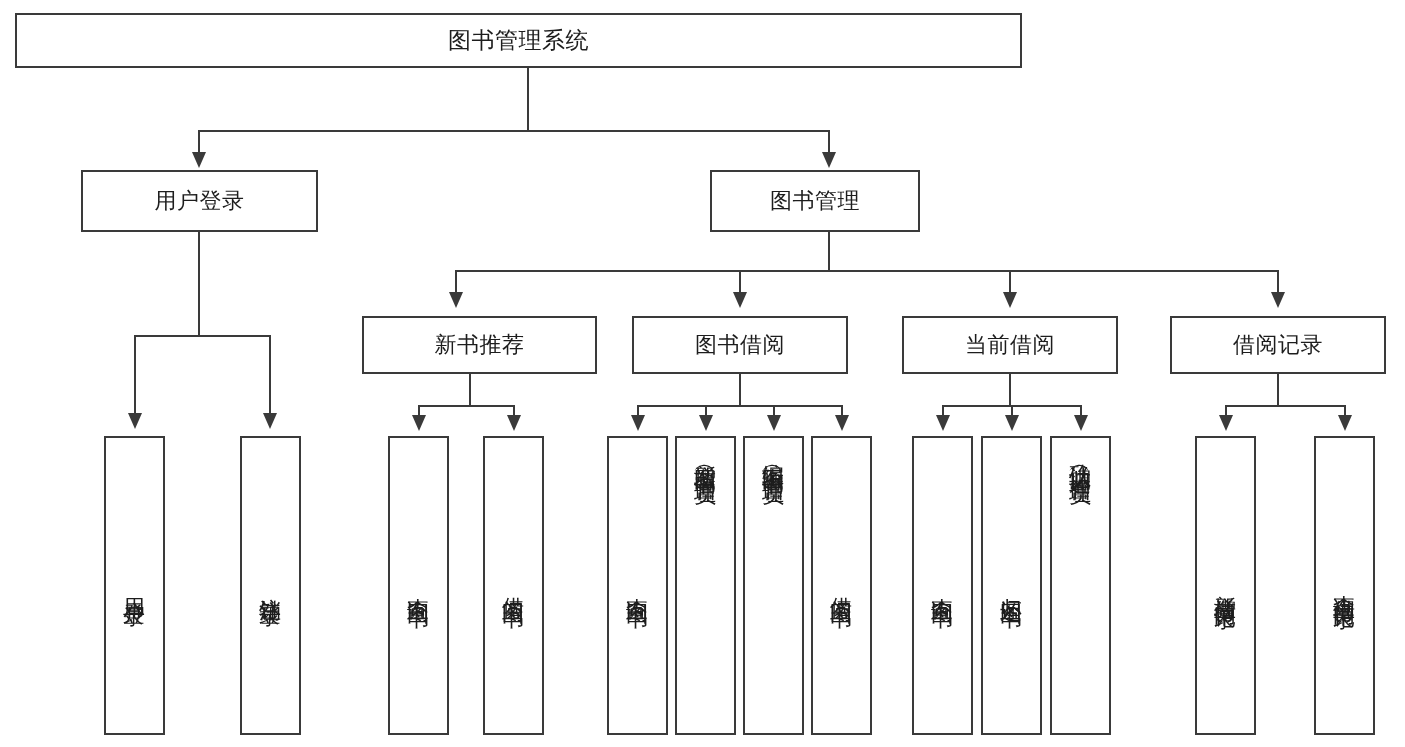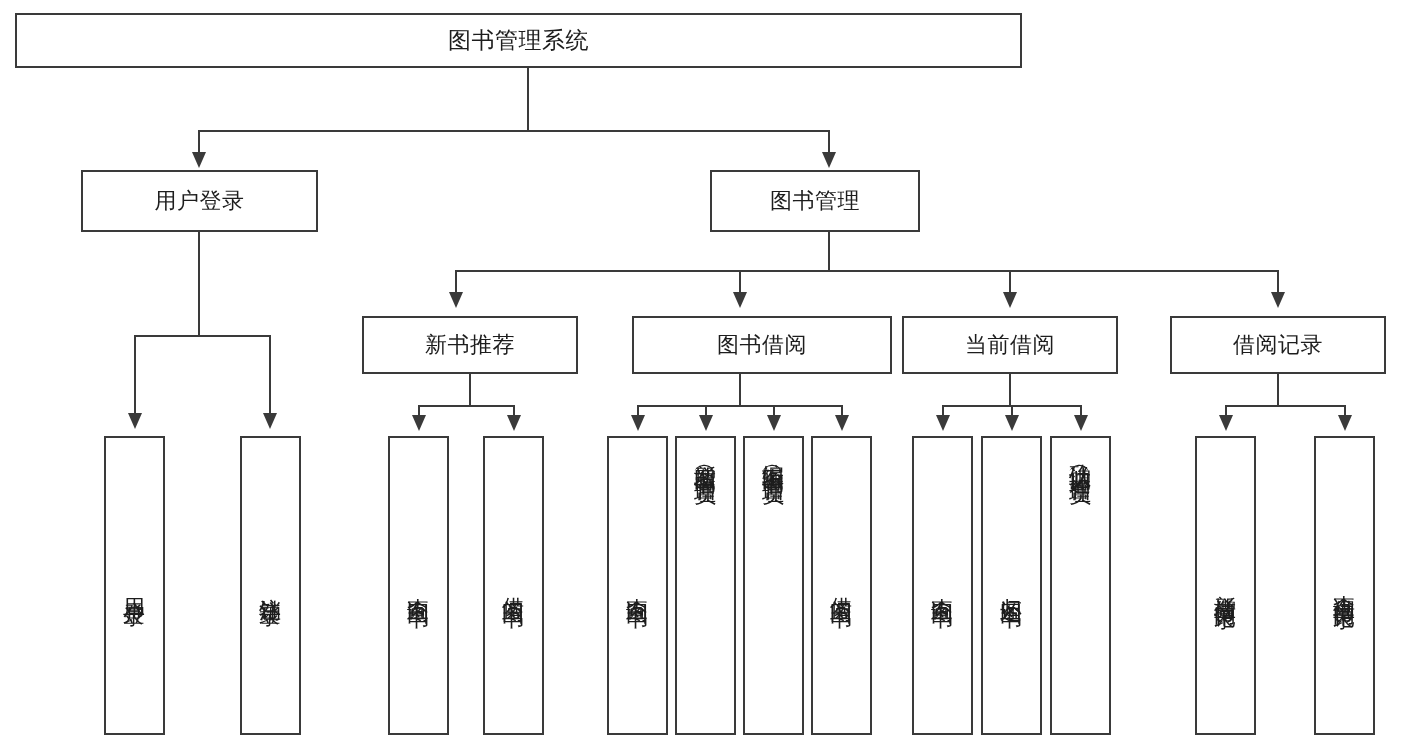--- a/index.html
+++ b/index.html
@@ -117,24 +117,24 @@
   <div class="ln h" style="left:455px;top:270px;width:822px;"></div>
   <div class="ln v" style="left:455px;top:270px;height:24px;"></div>
   <div class="arrow" style="left:449px;top:292px;"></div>
   <div class="ln v" style="left:739px;top:270px;height:24px;"></div>
   <div class="arrow" style="left:733px;top:292px;"></div>
   <div class="ln v" style="left:1009px;top:270px;height:24px;"></div>
   <div class="arrow" style="left:1003px;top:292px;"></div>
   <div class="ln v" style="left:1277px;top:270px;height:24px;"></div>
   <div class="arrow" style="left:1271px;top:292px;"></div>
 
-  <div class="node h-node" style="left:362px;top:316px;width:216px;height:58px;">
+  <div class="node h-node" style="left:362px;top:316px;width:235px;height:58px;">
     <span class="lbl">新书推荐</span>
   </div>
-  <div class="node h-node" style="left:632px;top:316px;width:260px;height:58px;">
+  <div class="node h-node" style="left:632px;top:316px;width:216px;height:58px;">
     <span class="lbl">图书借阅</span>
   </div>
   <div class="node h-node" style="left:902px;top:316px;width:216px;height:58px;">
     <span class="lbl">当前借阅</span>
   </div>
   <div class="node h-node" style="left:1170px;top:316px;width:216px;height:58px;">
     <span class="lbl">借阅记录</span>
   </div>
 
   <div class="ln v" style="left:469px;top:374px;height:31px;"></div>

